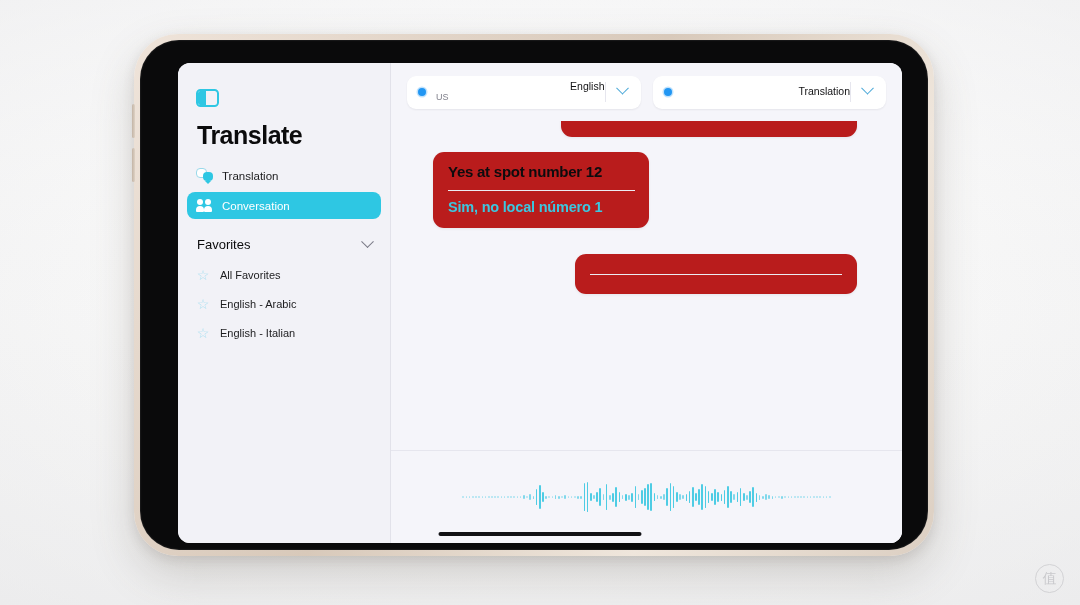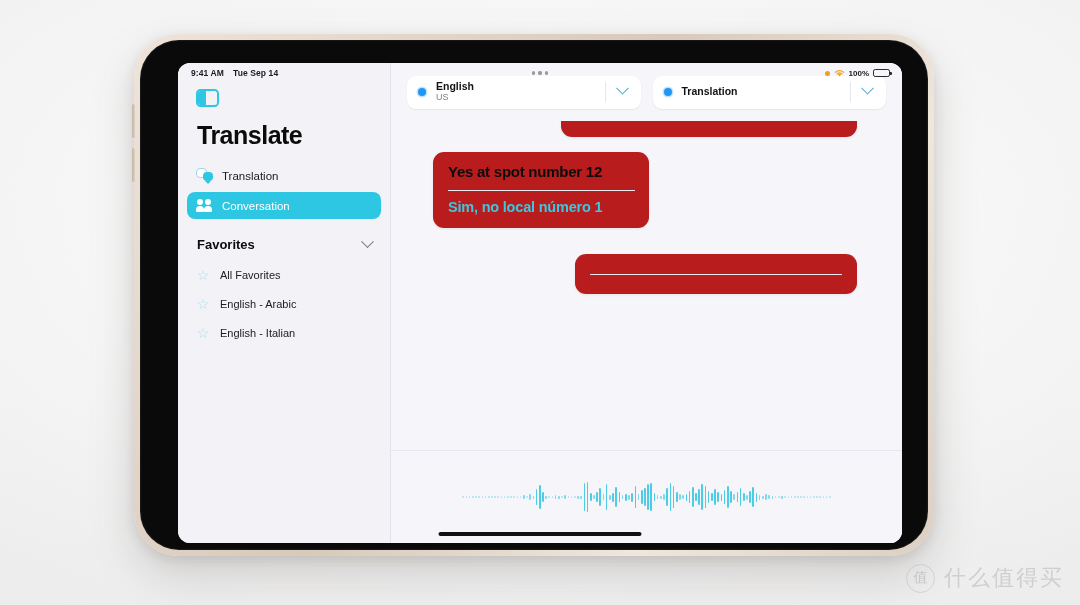--- a/index.html
+++ b/index.html
@@ -274,21 +274,21 @@
 
   .fav-header {
     display: flex;
     align-items: center;
     justify-content: space-between;
     margin: 18px 18px 0 19px;
     cursor: pointer;
   }
   .fav-header-label {
     font-size: 13px;
-    font-weight: 700;
+    font-weight: 400;
     color: #0b0b0c;
   }
   .chev {
     width: 8px; height: 8px;
     border-right: 1.6px solid #7c7c88;
     border-bottom: 1.6px solid #7c7c88;
     transform: rotate(45deg) translate(-2px,-2px);
   }
   .fav-list { margin-top: 10px; padding: 0 9px; }
   .fav-item {
@@ -343,21 +343,21 @@
   }
   .radio-dot {
     width: 8px; height: 8px;
     border-radius: 50%;
     background: #2196f3;
     box-shadow: 0 0 0 1.5px rgba(33,150,243,0.28);
     flex: 0 0 8px;
     margin-right: 10px;
   }
   .lang-text { display: flex; flex-direction: column; line-height: 1.08; flex: 1; }
-  .lang-name { font-size: 10.5px; font-weight: 700; color: #121214; }
+  .lang-name { font-size: 10.5px; font-weight: 400; color: #121214; text-align: right; }
   .lang-sub { font-size: 9px; color: #7f7f8a; margin-top: 1px; }
   .lang-divider {
     width: 1px;
     height: 20px;
     background: #e6e6ee;
     margin-right: 12px;
   }
   .chev-blue {
     width: 8px; height: 8px;
     border-right: 1.7px solid #4aa8d8;
@@ -478,43 +478,20 @@
 
 <div class="device">
   <div class="vol-btn vol-1"></div>
   <div class="vol-btn vol-2"></div>
   <div class="cam-dot"></div>
 
   <div class="device-bezel"></div>
 
   <div class="screen">
 
-    <div class="statusbar">
-      <div class="sb-left">
-        <span>9:41 AM</span>
-        <span>Tue Sep 14</span>
-      </div>
-      <div class="sb-center">
-        <span class="sb-dot"></span>
-        <span class="sb-dot"></span>
-        <span class="sb-dot"></span>
-      </div>
-      <div class="sb-right">
-        <span class="rec-dot"></span>
-        <svg width="11" height="9" viewBox="0 0 11 9">
-          <path d="M5.5 7.6 L7.2 5.6 A2.6 2.6 0 0 0 3.8 5.6 Z" fill="#f0a020"></path>
-          <path d="M1.3 3.3 A6.2 6.2 0 0 1 9.7 3.3" stroke="#f0a020" stroke-width="1.1" fill="none" stroke-linecap="round"></path>
-          <path d="M2.9 5.0 A4.0 4.0 0 0 1 8.1 5.0" stroke="#f0a020" stroke-width="1.1" fill="none" stroke-linecap="round"></path>
-        </svg>
-        <span>100%</span>
-        <span class="battery">
-          <span class="battery-fill"></span>
-        </span>
-      </div>
-    </div>
 
     <div class="app">
 
       <div class="sidebar">
         <div class="sb-toggle"></div>
         <div class="app-title">Translate</div>
 
         <div class="nav">
           <div class="nav-item">
             <span class="ic">
@@ -715,14 +692,13 @@
         </div>
       </div>
     </div>
 
     <div class="home-ind"></div>
   </div>
 </div>
 
 <div class="watermark">
   <span class="wm-badge">值</span>
-  <span class="wm-text">什么值得买</span>
 </div>
 
 </body></html>

